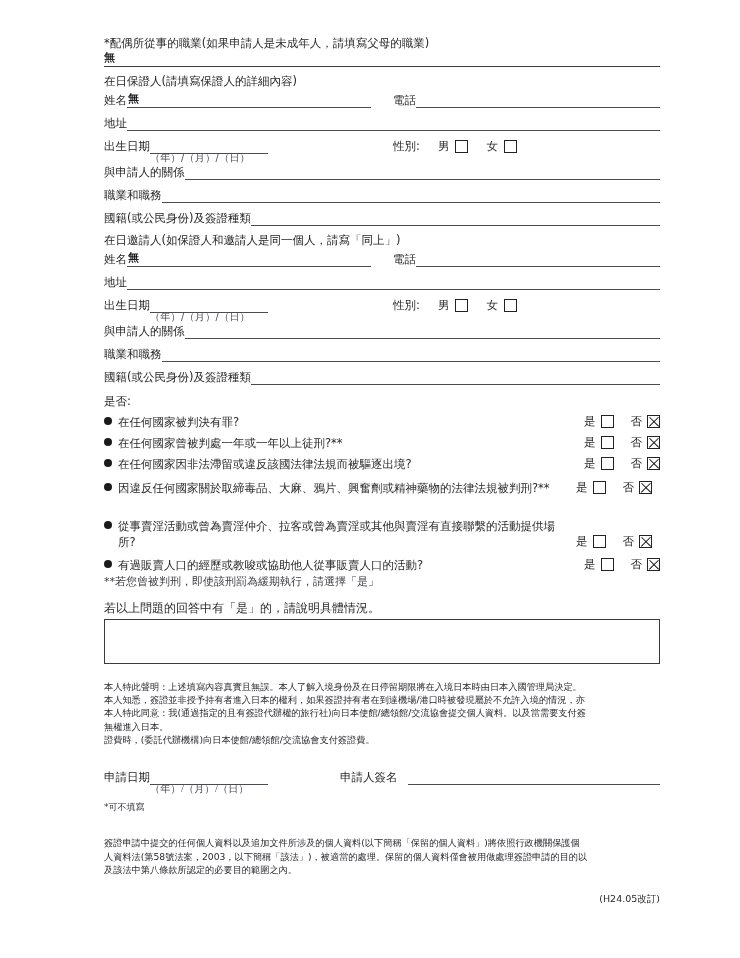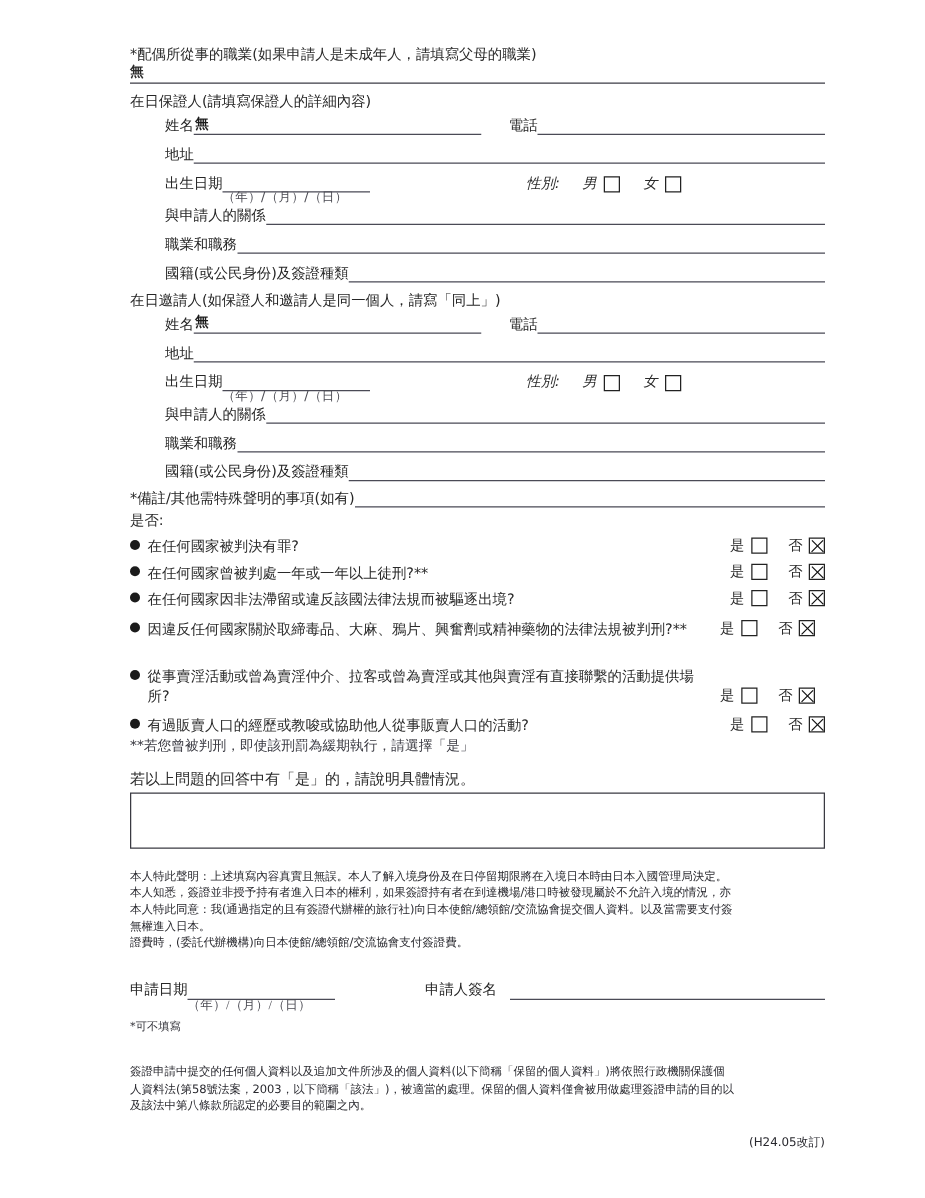--- a/index.html
+++ b/index.html
@@ -65,21 +65,21 @@
     line-height: 16px;
     color: #262626;
     margin: 0;
     white-space: nowrap;
   }
   .heavy-rule {
     border-bottom: 1.6px solid #3c3c46;
     width: 100%;
     height: 0;
   }
-  .indent { margin-left: 28px; }
+  .indent { }
 
   
   .top-note {
     font-size: 11.5px;
     line-height: 15px;
     white-space: nowrap;
   }
   .top-answer {
     font-size: 11px;
     font-weight: bold;
@@ -95,25 +95,24 @@
     top: 11px;
     font-size: 10px;
     letter-spacing: 0.3px;
     color: #4a4a52;
     white-space: nowrap;
   }
 
   
   .gender {
     display: flex;
-    align-items: flex-end;
+    align-items: center;
     gap: 6px;
     font-size: 11.5px;
     white-space: nowrap;
-    font-style: italic;
   }
   .gender .gap { width: 6px; }
   .box {
     display: inline-block;
     width: 11px;
     height: 11px;
     border: 1.4px solid #222;
     background: #fff;
     position: relative;
     vertical-align: -1px;
@@ -385,26 +384,20 @@
 
     <div class="row indent">
       <span class="lbl">國籍(或公民身份)及簽證種類</span>
       <span class="rule">
         <span class="val"></span>
       </span>
     </div>
 
     <div class="sp6"></div>
 
-    <div class="row">
-      <span class="lbl">*備註/其他需特殊聲明的事項(如有)</span>
-      <span class="rule">
-        <span class="val"></span>
-      </span>
-    </div>
 
     <div class="yn-intro">是否:</div>
 
     <div class="q">
       <span class="q-text">
         <span class="bullet"></span>
         <span>在任何國家被判決有罪?</span>
       </span>
       <span class="q-ans">
         <span>是</span>

